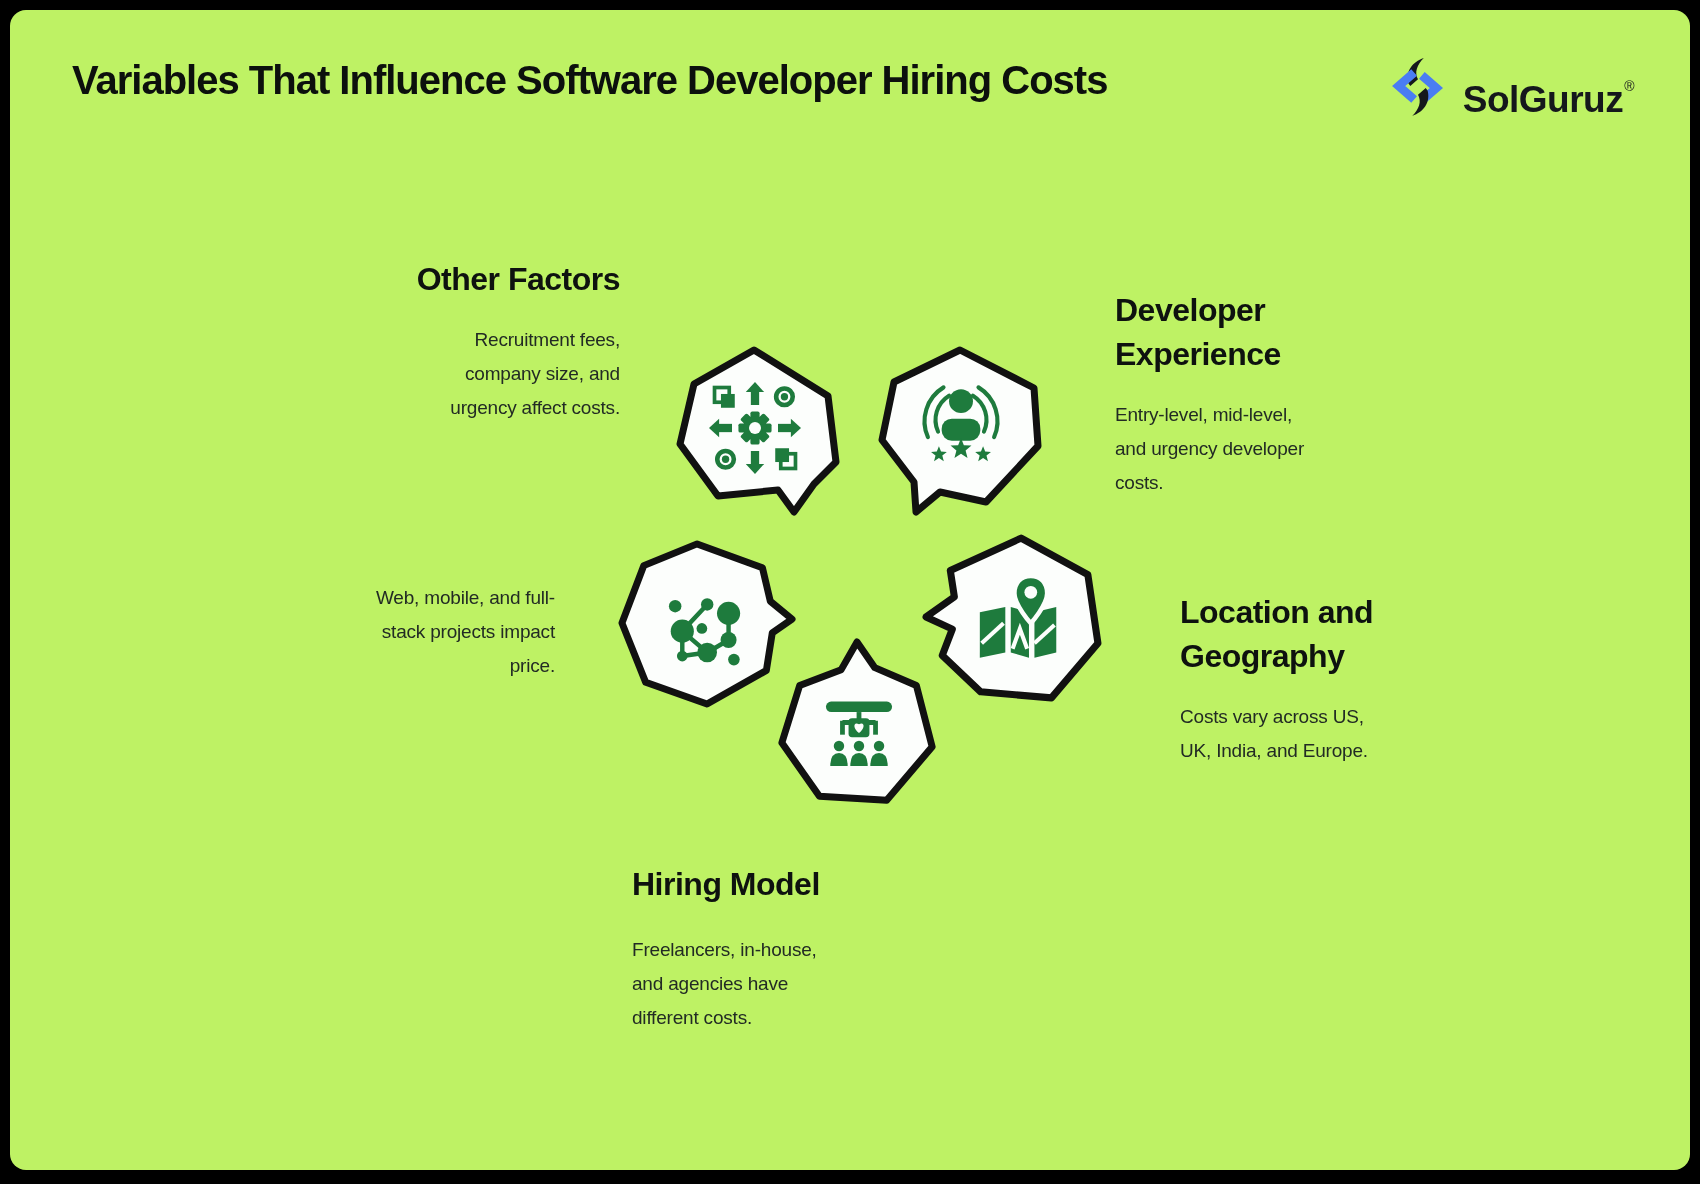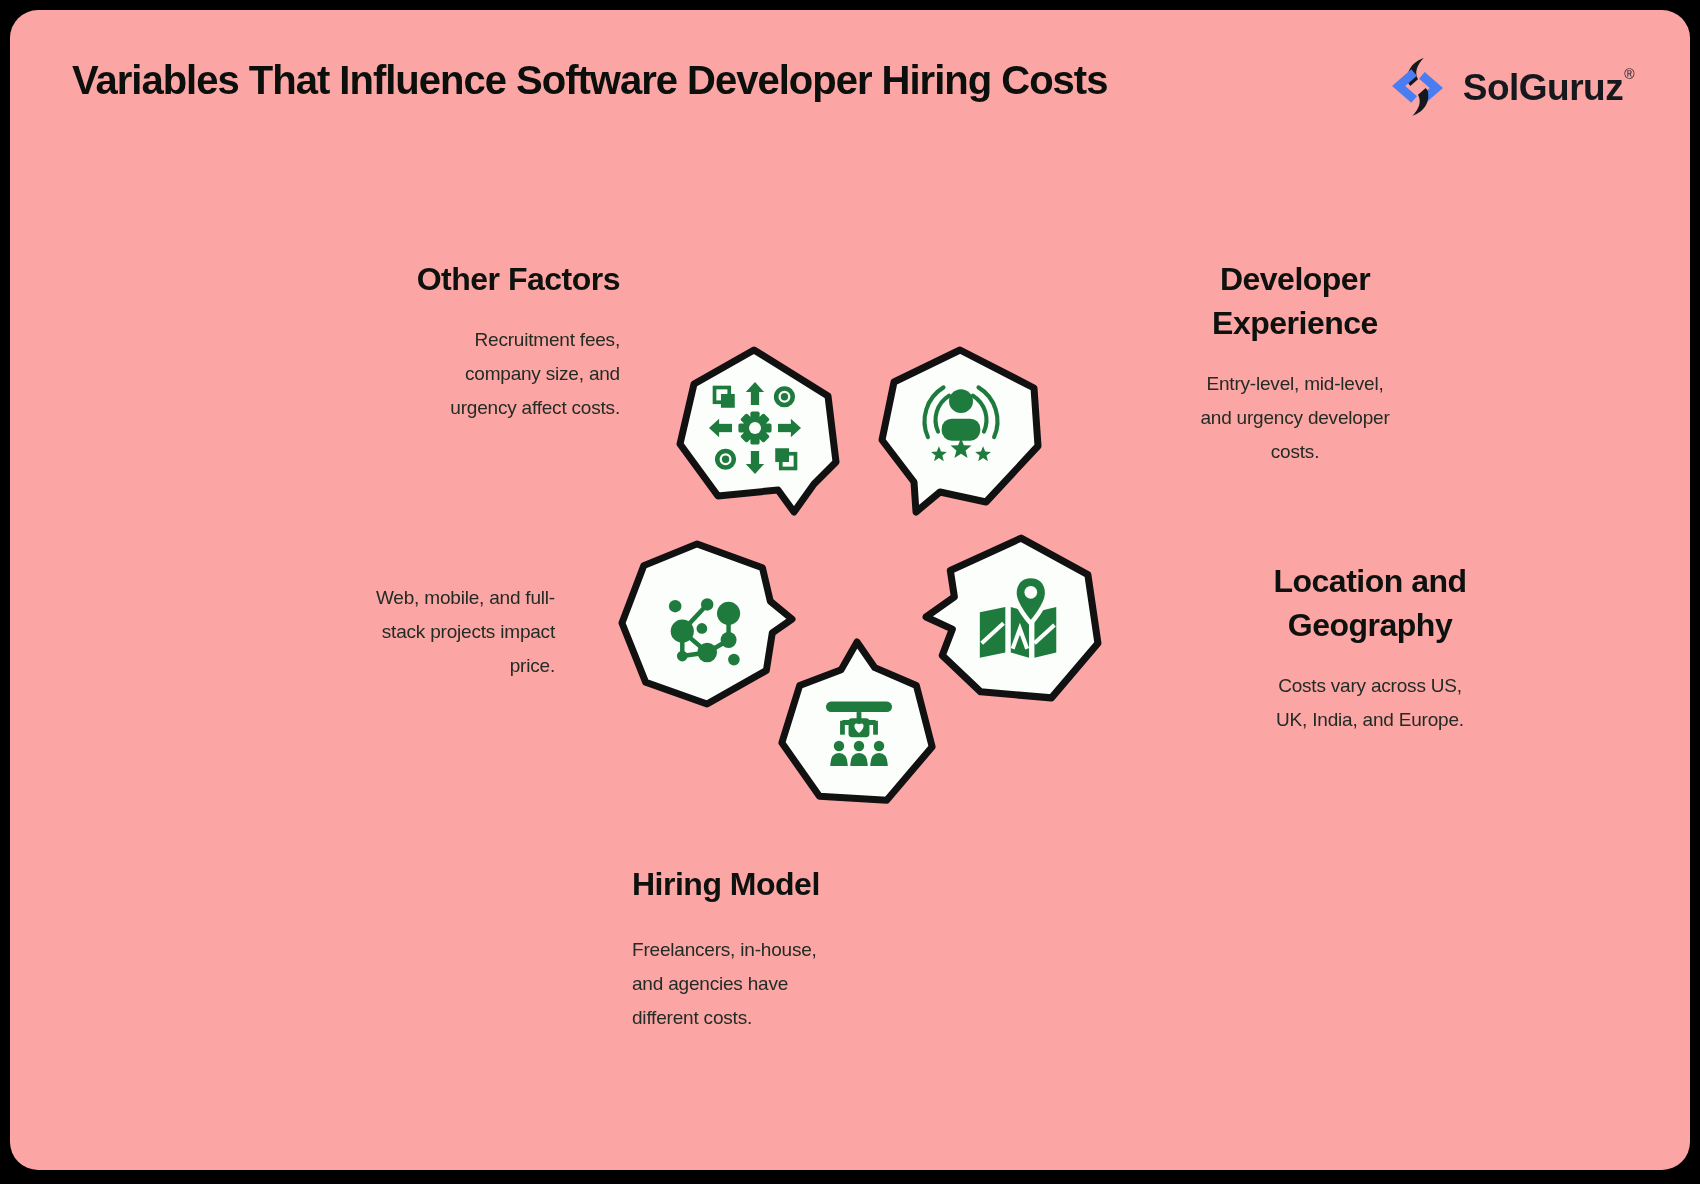--- a/index.html
+++ b/index.html
@@ -2,45 +2,45 @@
 <html><head>
 <meta charset="utf-8">
 <style>
   html,body{margin:0;padding:0;}
   body{
     width:1700px;height:1184px;background:#000;position:relative;overflow:hidden;
     font-family:"Liberation Sans","DejaVu Sans",sans-serif;
   }
   .panel{
     position:absolute;left:10px;top:10px;right:10px;bottom:14px;
-    background:#fca5a5;border-radius:28px;
+    background:#bef264;border-radius:16px;
   }
   .title{
     position:absolute;left:62px;top:48px;
     font-size:40px;font-weight:800;letter-spacing:-1px;color:#0c100d;
   }
   .logo{
-    position:absolute;right:56px;top:46px;display:flex;align-items:center;gap:16px;
+    position:absolute;right:56px;top:46px;display:flex;align-items:flex-end;gap:16px;
   }
   .logo-text{
     font-size:37px;font-weight:800;letter-spacing:-0.5px;color:#15181c;line-height:1;
     display:flex;align-items:flex-start;
   }
   .logo-reg{font-size:14px;font-weight:400;margin-top:-2px;margin-left:1px;}
   .factor{position:absolute;}
   .factor h2{
     margin:0;font-size:32px;line-height:44px;font-weight:700;letter-spacing:-0.5px;
     color:#0e120f;white-space:pre-line;
   }
   .factor p{
     margin:22px 0 0 0;font-size:19px;line-height:34px;font-weight:400;
     color:#222b24;white-space:pre-line;letter-spacing:-0.2px;
   }
   .ta-r{text-align:right;}
-  .ta-l{text-align:center;}
+  .ta-l{text-align:left;margin-top:31px;}
   .ta-c{text-align:left;}
   .bubble{position:absolute;}
   svg{overflow:visible;display:block;}
 </style>
 </head>
 <body>
 
 <div class="panel">
 
   <div class="title">Variables That Influence Software Developer Hiring Costs</div>

